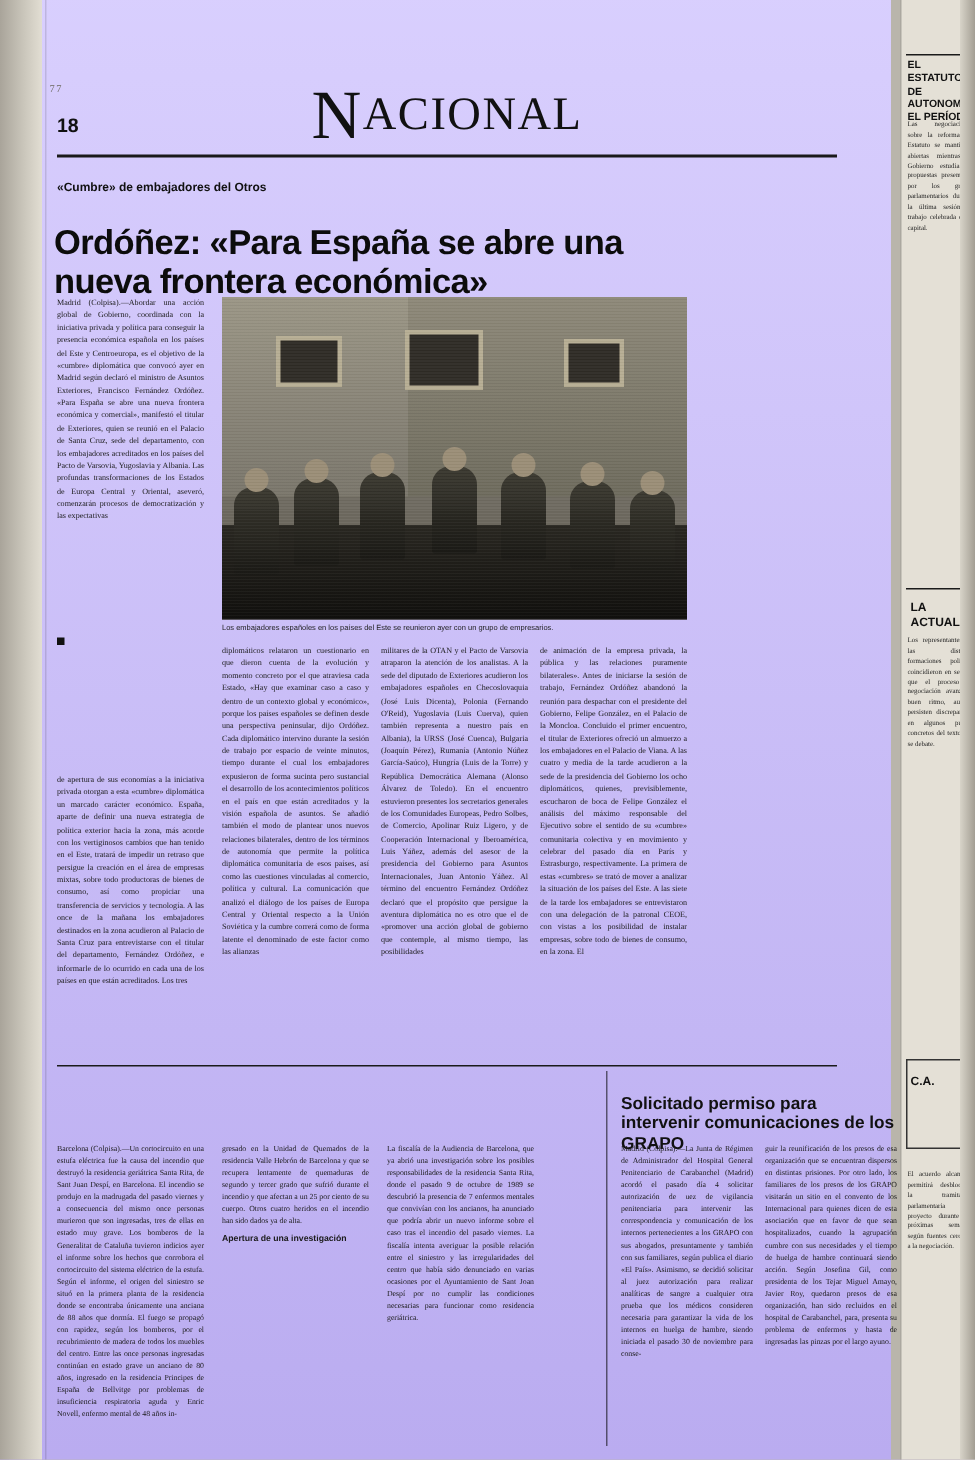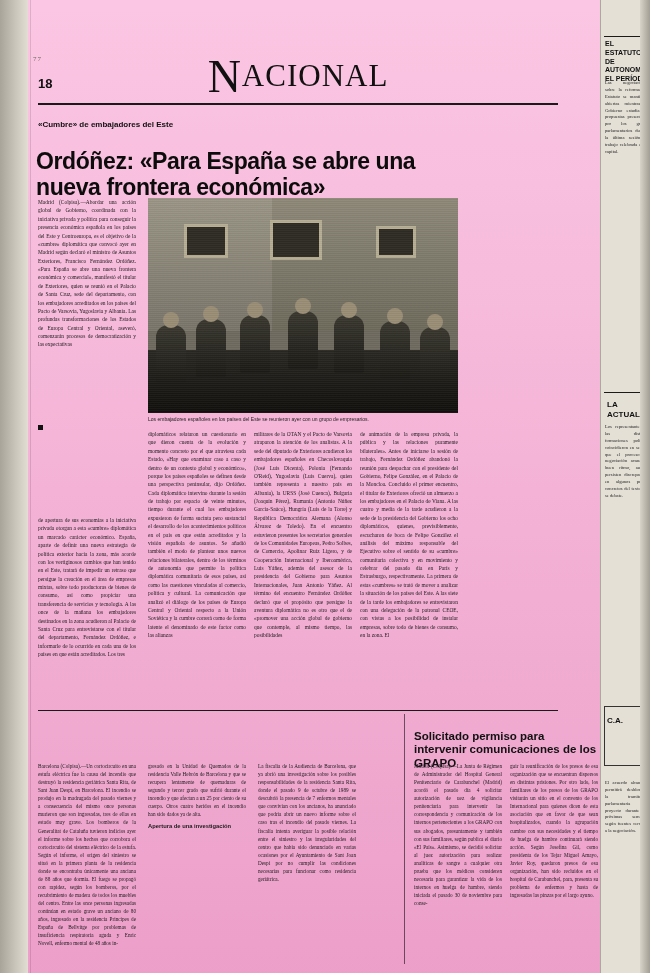--- a/index.html
+++ b/index.html
@@ -9,22 +9,22 @@
   }
   body {
     width: 650px; height: 973px;
     font-family: "Liberation Serif", serif;
     overflow: hidden;
     position: relative;
   }
   .page {
     position: absolute;
     left: 0; top: 0;
-    width: 650px; height: 973px;
-    background: #f9a8d4;
+    width: 594px; height: 973px;
+    background: #c4b5fd;
   }
   
   .page:before {
     content: "";
     position: absolute; inset: 0;
     background:
       linear-gradient(90deg, rgba(0,0,0,0.06) 0 6px, rgba(0,0,0,0) 6px 100%),
       linear-gradient(180deg, rgba(255,255,255,0.35), rgba(0,0,0,0.05));
     pointer-events: none;
   }
@@ -302,21 +302,21 @@
 
   <div class="page-number">18</div>
 
   <div class="masthead">
     <div class="masthead-title">
       <span class="drop">N</span><span>ACIONAL</span>
     </div>
   </div>
   <div class="rule-thick"></div>
 
-  <div class="kicker">«Cumbre» de embajadores del Este</div>
+  <div class="kicker">«Cumbre» de embajadores del Otros</div>
   <h1 class="headline">Ordóñez: «Para España se abre una nueva frontera económica»</h1>
 
   <div class="lead-col">Madrid (Colpisa).—Abordar una acción global de Gobierno, coordinada con la iniciativa privada y política para conseguir la presencia económica española en los países del Este y Centroeuropa, es el objetivo de la «cumbre» diplomática que convocó ayer en Madrid según declaró el ministro de Asuntos Exteriores, Francisco Fernández Ordóñez. «Para España se abre una nueva frontera económica y comercial», manifestó el titular de Exteriores, quien se reunió en el Palacio de Santa Cruz, sede del departamento, con los embajadores acreditados en los países del Pacto de Varsovia, Yugoslavia y Albania. Las profundas transformaciones de los Estados de Europa Central y Oriental, aseveró, comenzarán procesos de democratización y las expectativas</div>
 
   <div class="pullquote">
     <span class="bullet"></span>
   </div>
 
   <div class="lead-col-2">de apertura de sus economías a la iniciativa privada otorgan a esta «cumbre» diplomática un marcado carácter económico. España, aparte de definir una nueva estrategia de política exterior hacia la zona, más acorde con los vertiginosos cambios que han tenido en el Este, tratará de impedir un retraso que persigue la creación en el área de empresas mixtas, sobre todo productoras de bienes de consumo, así como propiciar una transferencia de servicios y tecnología.
 

